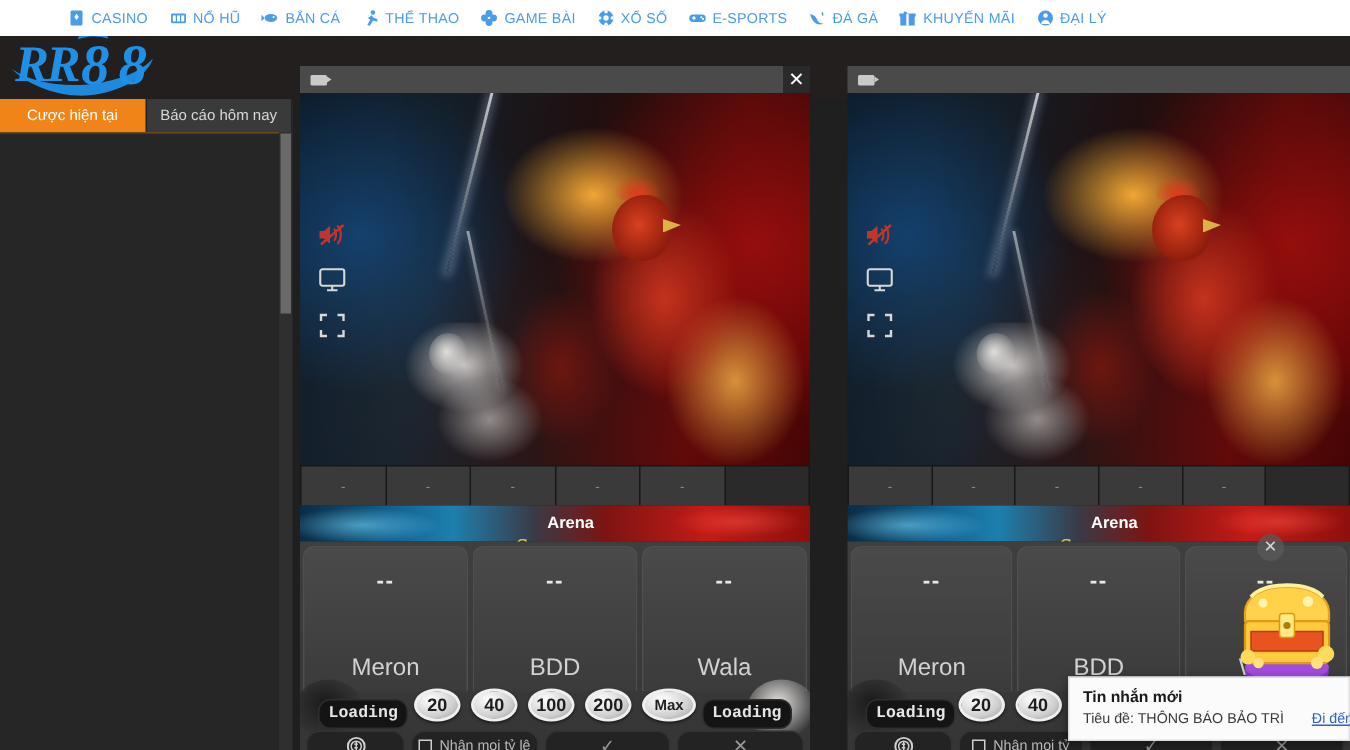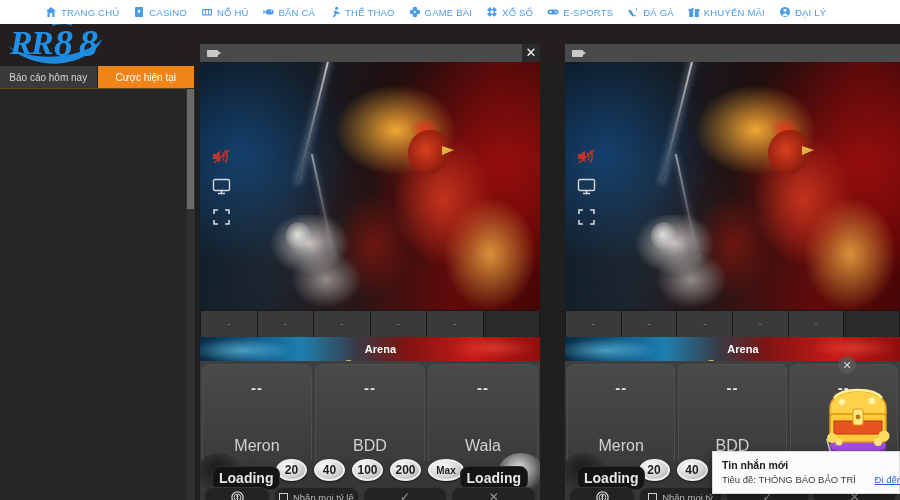--- a/index.html
+++ b/index.html
@@ -224,22 +224,22 @@
   .chip{
     width:31px;height:22px;border-radius:50%;
     background:radial-gradient(ellipse at 35% 30%, #ffffff, #cfcfcf 62%, #9a9a9a 100%);
     border:2px solid #efefef; box-shadow:0 1px 2px rgba(0,0,0,.6);
     display:flex;align-items:center;justify-content:center;
     color:#1d1d1d; font-size:12px; font-weight:bold; cursor:pointer;
   }
   .chip.max{ width:36px; font-size:10px; }
   .loading-badge{
     position:absolute; top:13px; background:#141414; color:#e6e6e6;
-    font-size:14px; font-weight:bold; padding:3px 6px; border-radius:8px;
-    border:1px solid #2e2e2e; white-space:nowrap;
+    font-size:11px; font-weight:bold; padding:3px 6px; border-radius:8px;
+    border:1px solid #2e2e2e; white-space:nowrap;font-family:Liberation Mono, monospace;
   }
   .loading-badge.l{ left:12px; }
   .loading-badge.r{ right:12px; }
   .fighter-blob{
     position:absolute; bottom:14px; width:46px; height:40px; border-radius:50%;
     background:radial-gradient(ellipse at 45% 40%, #1a1a1a, rgba(10,10,10,0) 72%);
   }
   .fighter-blob.l{ left:-4px; }
   .fighter-blob.r{ right:-4px; }
   .fighter-blob.w{
@@ -282,29 +282,20 @@
     padding:7px 9px 8px 9px;
   }
   #toast-title{ color:#1a1a1a; font-size:10.5px; font-weight:bold; margin-bottom:3px; }
   #toast-body{ color:#3a3a3a; font-size:9.5px; white-space:nowrap; }
   #toast-link{ color:#2f5fd0; text-decoration:underline; cursor:pointer;padding-left:16px; }
 </style>
 </head>
 <body>
 
 <div id="topnav">
-  <div class="nav-item">
-    <span class="nav-ico">
-        <svg viewBox="0 0 12 12">
-          <path d="M6 1 1 5h1.5v6h7V5H11z" fill="#4a9ce8"></path>
-          <rect x="4.7" y="7" width="2.6" height="4" fill="#fff"></rect>
-        </svg>
-      </span>
-    <span>TRANG CHỦ</span>
-  </div>
   <div class="nav-item">
     <span class="nav-ico">
         <svg viewBox="0 0 12 12">
           <rect x="2" y="1" width="8" height="10" rx="1" fill="#4a9ce8"></rect>
           <path d="M6 3.2 7.5 5.3 6 7.4 4.5 5.3z" fill="#fff"></path>
         </svg>
       </span>
     <span>CASINO</span>
   </div>
   <div class="nav-item">
@@ -424,22 +415,22 @@
       <path d="M2 26c14 10 38 13 60 9 16-3 28-9 34-16-4 12-20 21-38 24C40 46 16 40 2 26z" fill="#1e90e8" opacity=".95"></path>
     </svg>
   </div>
 
   <div id="balance-btn">Số dư</div>
   <div id="lang-btn">TIẾNG VIỆT</div>
 </div>
 
 <div id="sidebar">
   <div id="tabs">
+    <div class="tab active">Cược hiện tại</div>
     <div class="tab">Báo cáo hôm nay</div>
-    <div class="tab active">Cược hiện tại</div>
   </div>
   <div id="sidebar-body"></div>
   <div id="sidebar-scroll">
       <i></i>
     </div>
 </div>
 
 <div class="panel" id="panel-left">
   <div class="panel-titlebar">
     <span class="tb-cam"></span>

